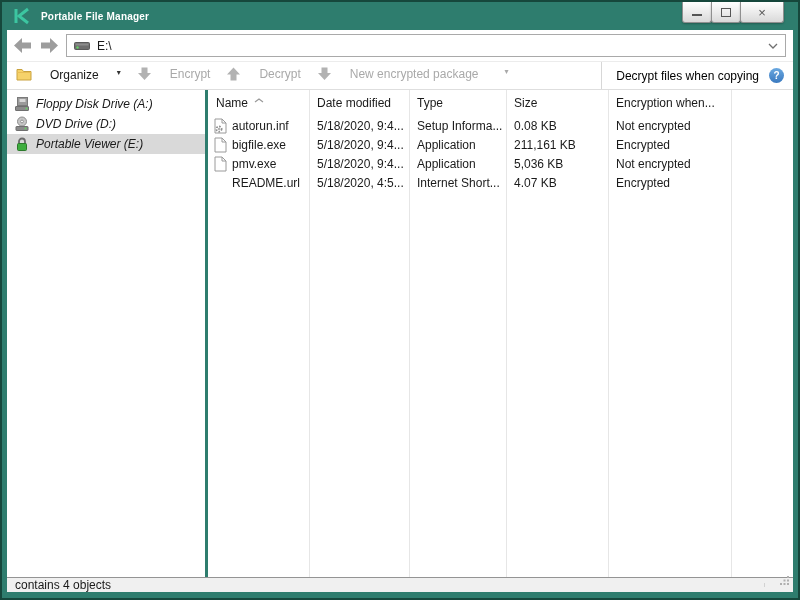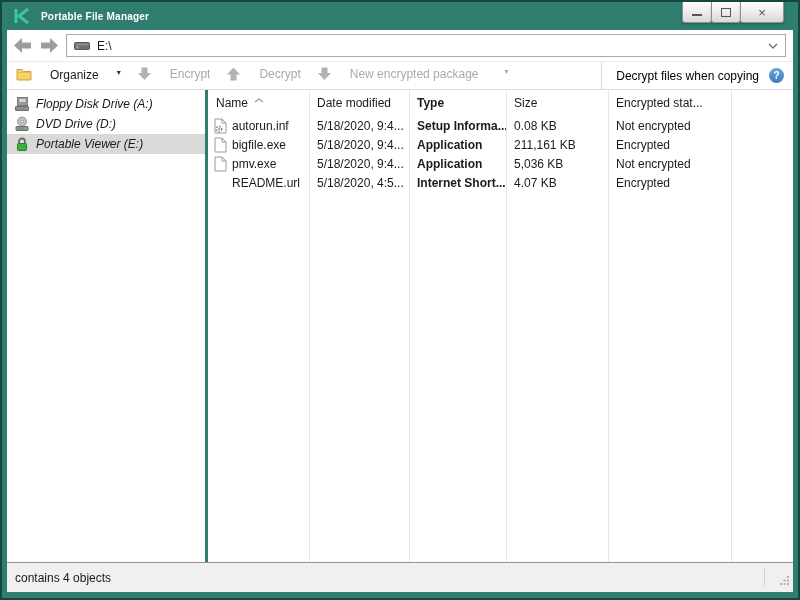--- a/index.html
+++ b/index.html
@@ -46,29 +46,29 @@
   .sidebar-item.selected { background:#d9d9d9; }
   .side-icon { width:16px; height:16px; flex:none; display:inline-flex; }
   .green-sep { width:3px; background:#2E7D6E; flex:none; }
 
   
   .filelist { flex:1; position:relative; font-size:12px; color:#1a1a1a; overflow:hidden; }
   .colline { position:absolute; top:0; bottom:0; width:1px; background:#e6e6e6; }
   .cl1{left:101px;} .cl2{left:201px;} .cl3{left:298px;} .cl4{left:400px;} .cl5{left:523px;}
   .hrow { height:26px; display:flex; align-items:center; position:relative; }
   .hcell { padding-left:8px; cursor:default; }
-  .c-name{width:101px;} .c-date{width:100px;} .c-type{width:97px;font-weight:bold;} .c-size{width:102px;} .c-enc{width:123px;}
+  .c-name{width:101px;} .c-date{width:100px;} .c-type{width:97px;} .c-size{width:102px;} .c-enc{width:123px;}
   .sort-ind { position:absolute; left:46px; top:2px; }
   .frow { height:19px; display:flex; align-items:center; cursor:default; }
   .cell { white-space:nowrap; overflow:hidden; padding-left:8px; }
   .namecell { display:flex; align-items:center; gap:5px; padding-left:6px; }
   .file-icon { width:13px; height:16px; flex:none; display:inline-flex; }
 
   
-  .statusbar { height:30px; background:#f0f0f0; border-top:1px solid #949494; display:flex; align-items:center;
+  .statusbar { height:15px; background:#f0f0f0; border-top:1px solid #949494; display:flex; align-items:center;
                padding-left:8px; font-size:12px; color:#1a1a1a; position:relative; flex:none; }
   .status-sep { position:absolute; right:28px; top:5px; bottom:5px; border-left:1px solid #d2d2d2; }
   .grip { position:absolute; right:3px; bottom:3px; }
 </style>
 </head>
 <body>
 
 <div class="window">
 
   <div class="titlebar">
@@ -212,21 +212,21 @@
         <div class="hrow">
           <span class="sort-ind">
             <svg width="10" height="5" viewBox="0 0 10 5">
                 <path d="M1 4 L5 1 L9 4" stroke="#9a9a9a" stroke-width="1.2" fill="none"></path>
               </svg>
           </span>
           <div class="hcell c-name">Name</div>
           <div class="hcell c-date">Date modified</div>
           <div class="hcell c-type">Type</div>
           <div class="hcell c-size">Size</div>
-          <div class="hcell c-enc">Encrypted stat...</div>
+          <div class="hcell c-enc">Encryption when...</div>
         </div>
 
         <div class="frow">
           <div class="cell namecell c-name">
             <span class="file-icon">
               <svg width="13" height="16" viewBox="0 0 13 16">
                   <path d="M1 1 H8 L12 5 V15 H1 Z" fill="#fff" stroke="#9a9a9a"></path>
                   <path d="M8 1 V5 H12" fill="none" stroke="#9a9a9a"></path>
                   <circle cx="5" cy="11" r="2.6" fill="none" stroke="#8f8f8f" stroke-width="1.8" stroke-dasharray="1.6 1.4"></circle>
                   <circle cx="5" cy="11" r="0.9" fill="#8f8f8f"></circle>

